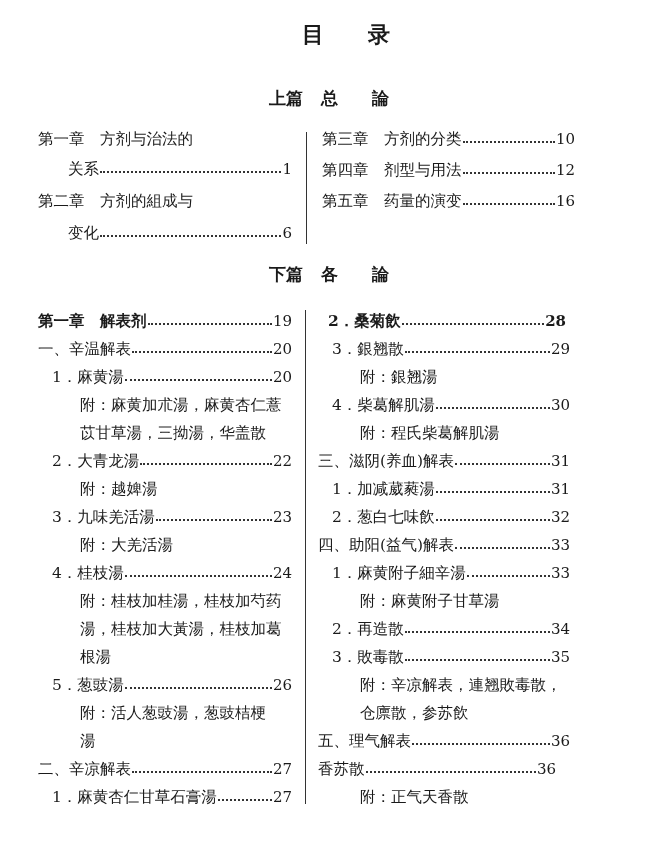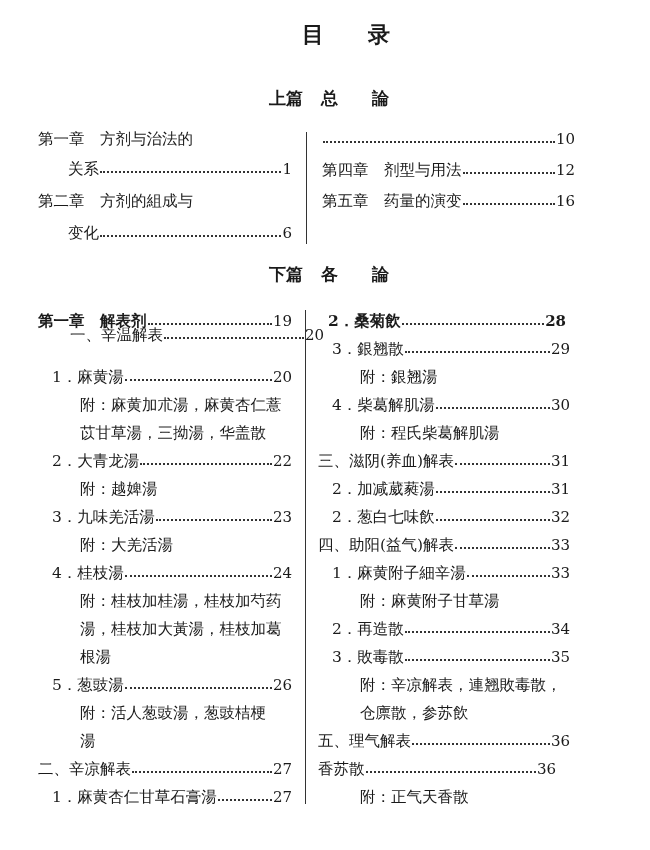--- a/index.html
+++ b/index.html
@@ -64,20 +64,21 @@
     </div>
     <div class="row" style="left: 68px; top: 222px; width: 224px;">
       <span class="txt">变化</span>
       <span class="lead"></span>
       <span class="pg">6</span>
     </div>
   </div>
 <div class="divider" style="left:306px; top:132px; height:112px;"></div>
 <div id="p1-right">
     <div class="row" style="left: 322px; top: 128px; width: 253px;">
+      <span class="txt">第三章　方剂的分类</span>
       <span class="lead"></span>
       <span class="pg">10</span>
     </div>
     <div class="row" style="left: 322px; top: 159px; width: 253px;">
       <span class="txt">第四章　剂型与用法</span>
       <span class="lead"></span>
       <span class="pg">12</span>
     </div>
     <div class="row" style="left: 322px; top: 190px; width: 253px;">
       <span class="txt">第五章　药量的演变</span>
@@ -89,21 +90,21 @@
 <div class="sec sec2">
   <span>下篇</span><span class="g1"></span><span>各</span><span class="g2"></span><span>論</span>
 </div>
 
 <div id="p2-left">
     <div class="row bold" style="left: 38px; top: 310px; width: 254px; text-align: right;">
       <span class="txt">第一章　解表剂 </span>
       <span class="lead"></span>
       <span class="pg">19</span>
     </div>
-    <div class="row" style="left: 38px; top: 324px; width: 254px; margin-left: 32px;">
+    <div class="row" style="left: 38px; top: 338px; width: 254px;">
       <span class="txt">一、辛温解表 </span>
       <span class="lead"></span>
       <span class="pg">20</span>
     </div>
     <div class="row" style="left: 52px; top: 366px; width: 240px;">
       <span class="txt">1．麻黄湯</span>
       <span class="lead"></span>
       <span class="pg">20</span>
     </div>
     <div class="row" style="left: 80px; top: 394px;">
@@ -186,21 +187,21 @@
     </div>
     <div class="row" style="left: 360px; top: 422px;">
       <span class="txt">附：程氏柴葛解肌湯</span>
     </div>
     <div class="row" style="left: 318px; top: 450px; width: 252px;">
       <span class="txt">三、滋阴(养血)解表 </span>
       <span class="lead"></span>
       <span class="pg">31</span>
     </div>
     <div class="row" style="left: 332px; top: 478px; width: 238px;">
-      <span class="txt">2．加减葳蕤湯</span>
+      <span class="txt">1．加减葳蕤湯</span>
       <span class="lead"></span>
       <span class="pg">31</span>
     </div>
     <div class="row" style="left: 332px; top: 506px; width: 238px;">
       <span class="txt">2．葱白七味飲</span>
       <span class="lead"></span>
       <span class="pg">32</span>
     </div>
     <div class="row" style="left: 318px; top: 534px; width: 252px;">
       <span class="txt">四、助阳(益气)解表 </span>

